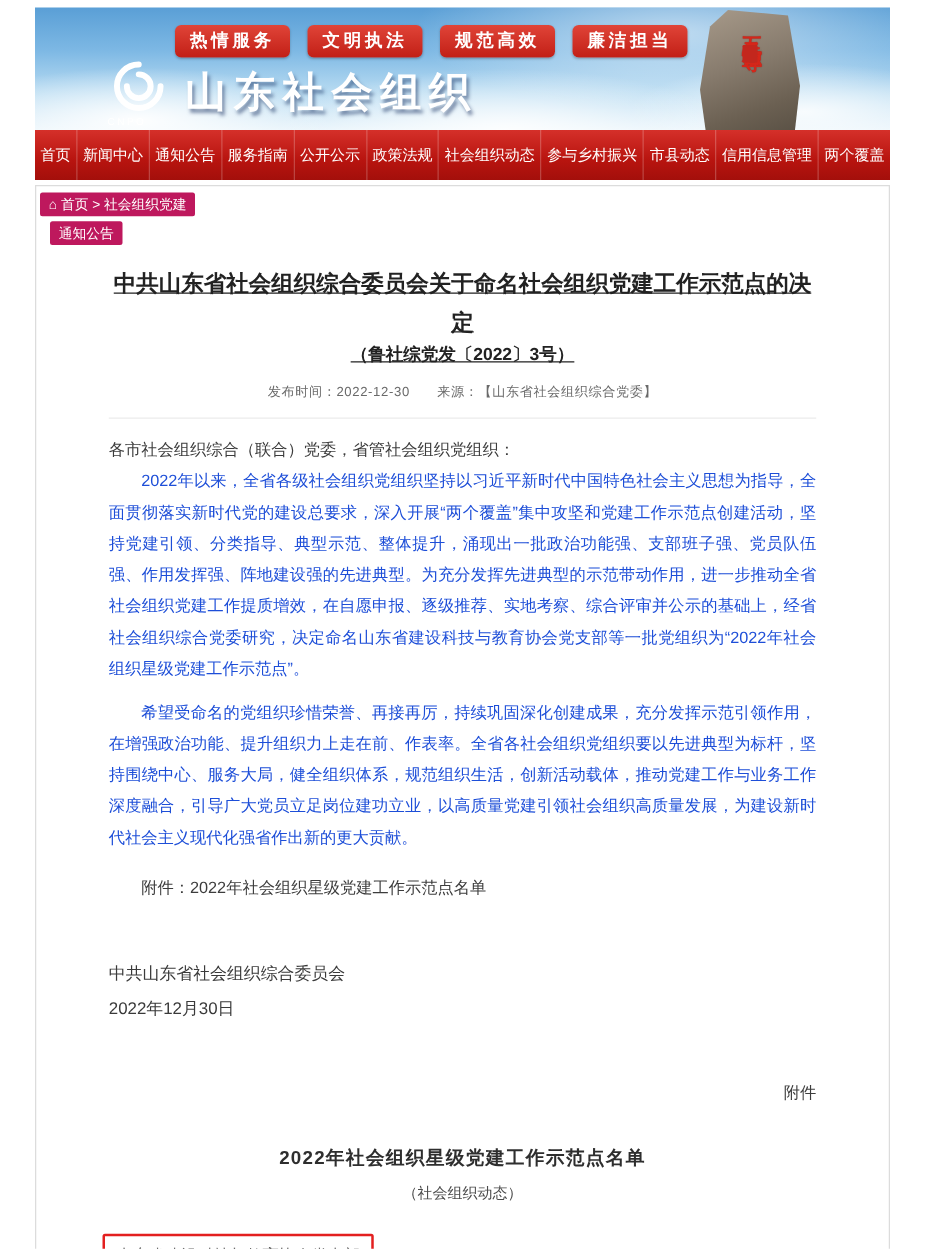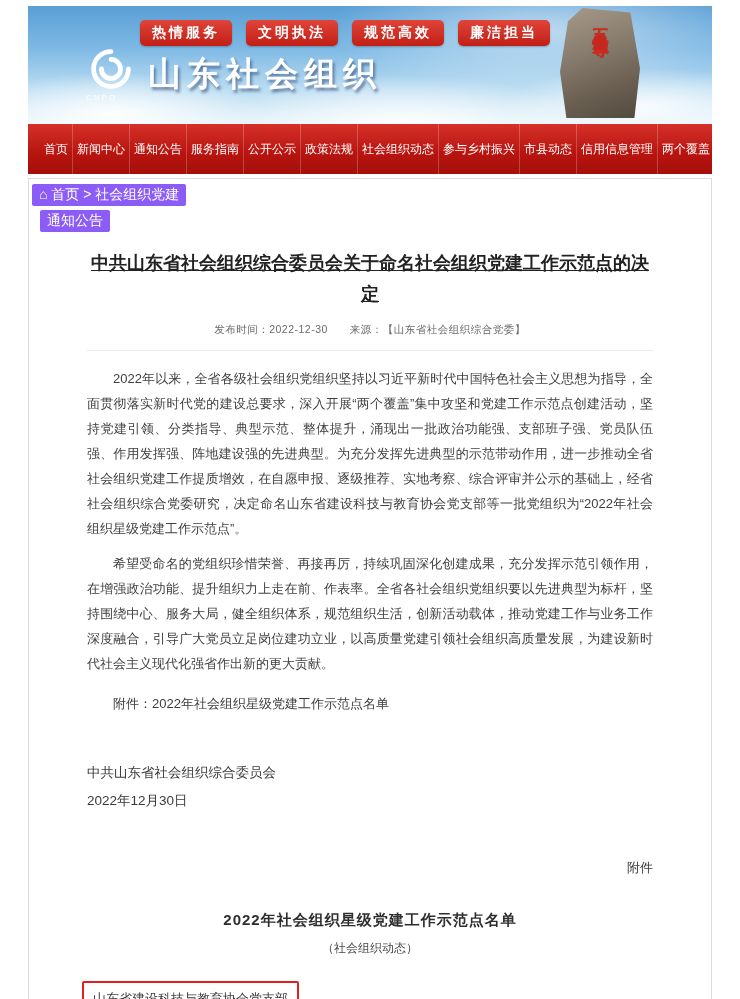--- a/index.html
+++ b/index.html
@@ -6,21 +6,21 @@
   body {
     width: 740px; height: 999px; overflow: hidden;
     background: #ffffff;
     font-family: "Liberation Sans", sans-serif;
     color: #333;
   }
   .page { width: 684px; margin: 0 auto; padding-top: 6px; }
 
   
   .header {
-    position: relative; height: 118px;
+    position: relative; height: 98px;
     background:
       radial-gradient(ellipse 220px 60px at 12% 92%, rgba(255,255,255,0.95), rgba(255,255,255,0) 70%),
       radial-gradient(ellipse 260px 70px at 55% 100%, rgba(255,255,255,0.9), rgba(255,255,255,0) 70%),
       radial-gradient(ellipse 200px 55px at 90% 85%, rgba(255,255,255,0.85), rgba(255,255,255,0) 70%),
       radial-gradient(ellipse 300px 90px at 75% 20%, rgba(255,255,255,0.55), rgba(255,255,255,0) 70%),
       linear-gradient(180deg, #5a9fd6 0%, #7db8e4 35%, #b9dcf2 70%, #e8f4fb 100%);
     overflow: hidden;
     padding-left: 20px;
   }
   .slogans {
@@ -58,62 +58,62 @@
     color: #d5271a; font-size: 16px; font-weight: bold; letter-spacing: 4px;
     text-shadow: 0 0 1px rgba(120,0,0,0.6);
   }
   .seal {
     width: 12px; height: 14px; background: #c3271d; margin-top: 4px;
     border-radius: 1px;
   }
 
   
   .nav {
-    height: 50px; display: flex; align-items: stretch;
+    height: 40px; display: flex; align-items: stretch;
     background: linear-gradient(180deg, #d5302a 0%, #b8140f 60%, #a30f0b 100%);
-    padding: 0 12px;
+    padding: 0 0;
   }
   .nav-item {
     flex: 1 1 auto; display: flex; align-items: center; justify-content: center;
     color: #fff; font-size: 12px; text-decoration: none; cursor: pointer;
     border-right: 1px solid rgba(255,255,255,0.22);
     white-space: nowrap; padding: 0 4px;
   }
   .nav-item:last-child { border-right: none; }
 
   
   .content {
     border: 1px solid #dcdcdc; background: #fff;
     margin-top: 4px; min-height: 830px;
     position: relative;
   }
   .crumbs { padding: 5px 0 0 3px; }
   .chip {
-    display: inline-block; background: #8b5cf6; color: #fff;
-    font-size: 14px; padding: 2px 7px; border-radius: 2px; cursor: pointer;
+    display: inline-block; background: #be185d; color: #fff;
+    font-size: 11px; padding: 2px 7px; border-radius: 2px; cursor: pointer;
   }
   .chip2 { display: block; width: max-content; margin: 4px 0 0 8px; }
 
   article { padding: 16px 58px 0 58px; }
   .art-title {
     margin: 0; text-align: center; font-size: 18px; font-weight: 700;
     color: #222; line-height: 1.7; text-decoration: underline;
   }
   .doc-number {
     margin: 2px 0 0 0; text-align: center; font-size: 14px; font-weight: 700;
     color: #222; text-decoration: underline;
   }
   .meta {
     margin-top: 14px; text-align: center; font-size: 10.5px; color: #6a6a6a;
     letter-spacing: 0.5px;
   }
   hr.divider { border: none; border-top: 1px solid #ececec; margin: 13px 0 16px; }
   .salutation { margin: 0 0 4px 0; font-size: 13px; color: #3c3c3c; }
   .para {
-    margin: 0 0 10px 0; font-size: 13px; line-height: 1.92; color: #404040;
+    margin: 0 0 10px 0; font-size: 13px; line-height: 1.92; color: #1d4ed8;
     text-indent: 2em; text-align: justify;
   }
   .attach-note { margin: 18px 0 0 0; font-size: 13px; color: #3c3c3c; text-indent: 2em; }
   .signature {
     margin-top: 46px; text-align: left; padding-right: 62px;
     font-size: 13.5px; color: #3a3a3a; line-height: 2.1;
   }
   .appendix-label { margin: 44px 0 0 0; font-size: 13px; color: #3c3c3c; text-align: right; }
   .appendix-title {
     margin: 34px 0 0 0; text-align: center; font-size: 15px; font-weight: 700;
@@ -178,23 +178,25 @@
     <div class="crumbs">
       <span class="chip">
         <span>⌂</span>
         <span>首页 &gt; 社会组织党建</span>
       </span>
       <span class="chip chip2">通知公告</span>
     </div>
 
     <article>
       <h1 class="art-title">中共山东省社会组织综合委员会关于命名社会组织党建工作示范点的决定</h1>
+      <h2 class="doc-number">（鲁社综党发〔2022〕3号）</h2>
       <div class="meta">发布时间：2022-12-30　　来源：【山东省社会组织综合党委】</div>
       <hr class="divider">
 
+      <p class="salutation">各市社会组织综合（联合）党委，省管社会组织党组织：</p>
       <p class="para">2022年以来，全省各级社会组织党组织坚持以习近平新时代中国特色社会主义思想为指导，全面贯彻落实新时代党的建设总要求，深入开展“两个覆盖”集中攻坚和党建工作示范点创建活动，坚持党建引领、分类指导、典型示范、整体提升，涌现出一批政治功能强、支部班子强、党员队伍强、作用发挥强、阵地建设强的先进典型。为充分发挥先进典型的示范带动作用，进一步推动全省社会组织党建工作提质增效，在自愿申报、逐级推荐、实地考察、综合评审并公示的基础上，经省社会组织综合党委研究，决定命名山东省建设科技与教育协会党支部等一批党组织为“2022年社会组织星级党建工作示范点”。</p>
       <p class="para">希望受命名的党组织珍惜荣誉、再接再厉，持续巩固深化创建成果，充分发挥示范引领作用，在增强政治功能、提升组织力上走在前、作表率。全省各社会组织党组织要以先进典型为标杆，坚持围绕中心、服务大局，健全组织体系，规范组织生活，创新活动载体，推动党建工作与业务工作深度融合，引导广大党员立足岗位建功立业，以高质量党建引领社会组织高质量发展，为建设新时代社会主义现代化强省作出新的更大贡献。</p>
 
       <p class="attach-note">附件：2022年社会组织星级党建工作示范点名单</p>
 
       <div class="signature">
         <div>中共山东省社会组织综合委员会</div>
         <div>2022年12月30日</div>
       </div>
 

